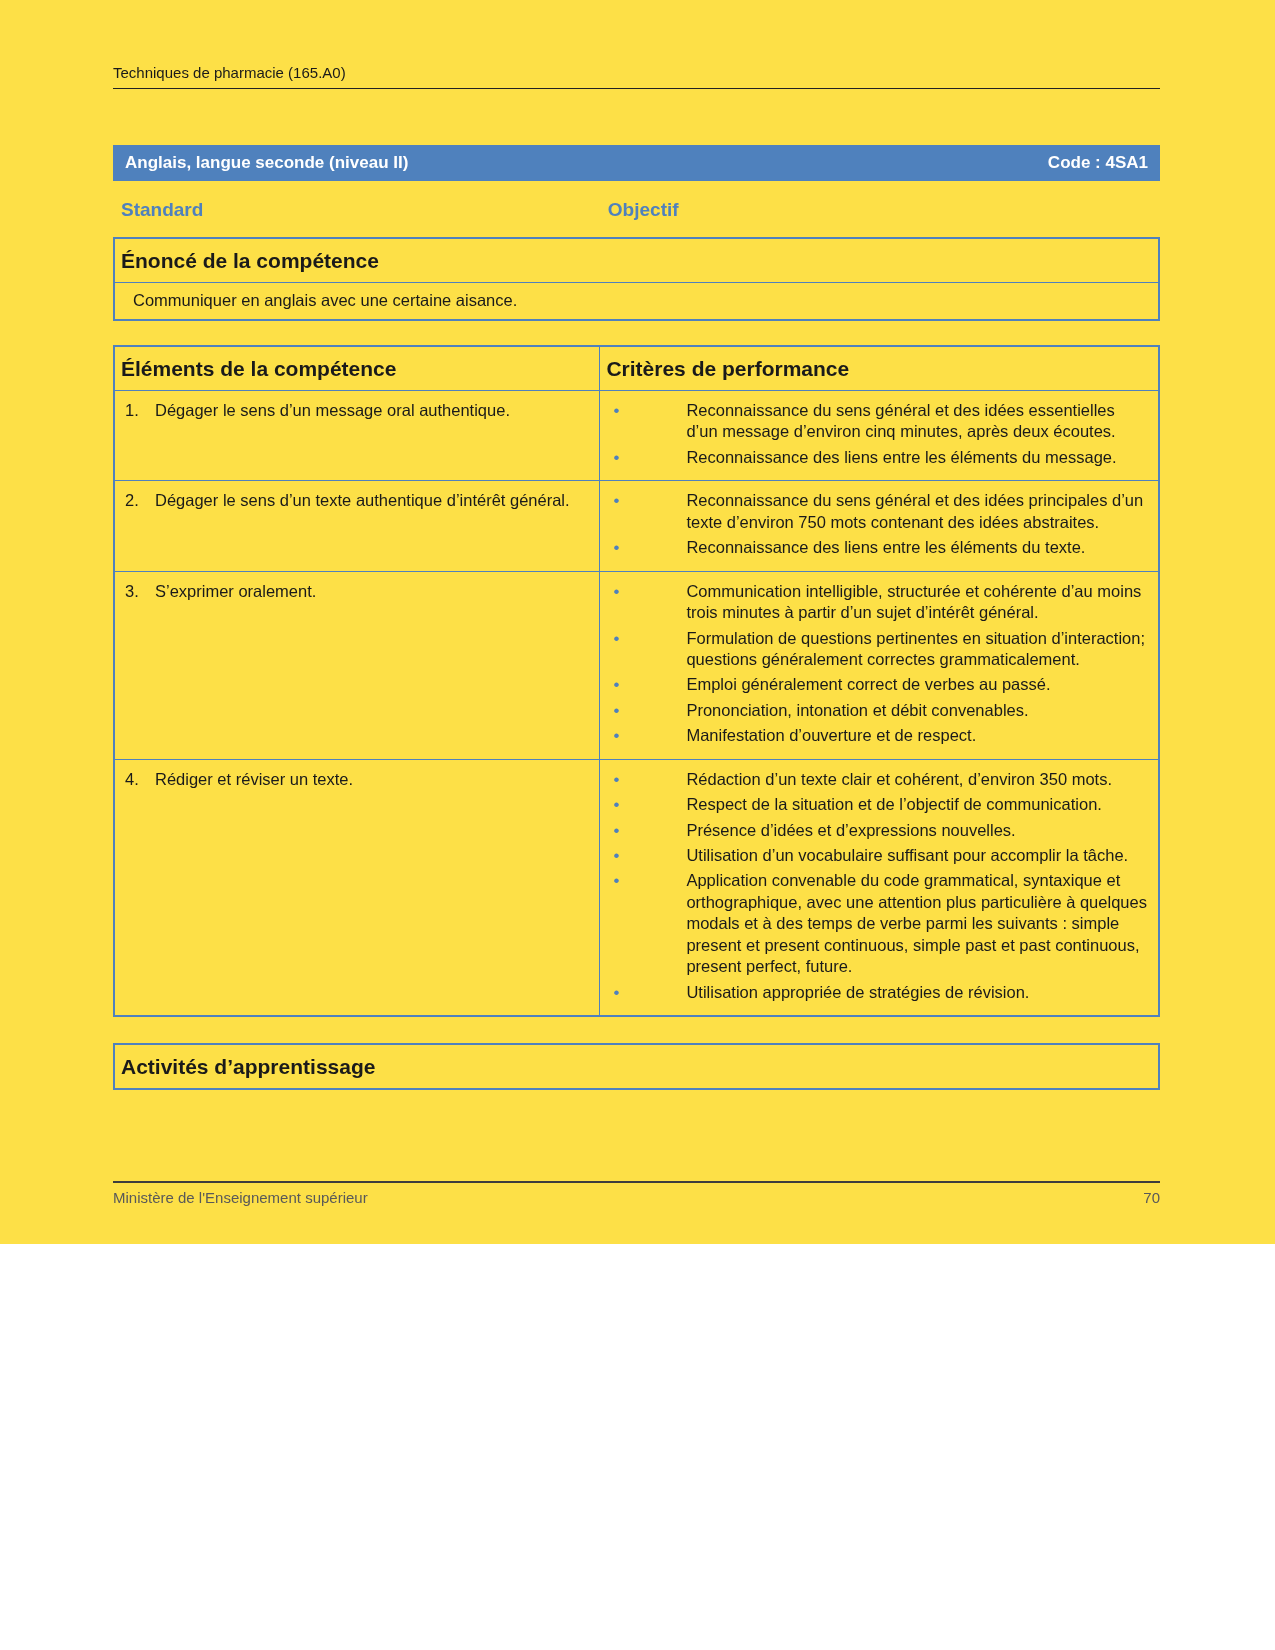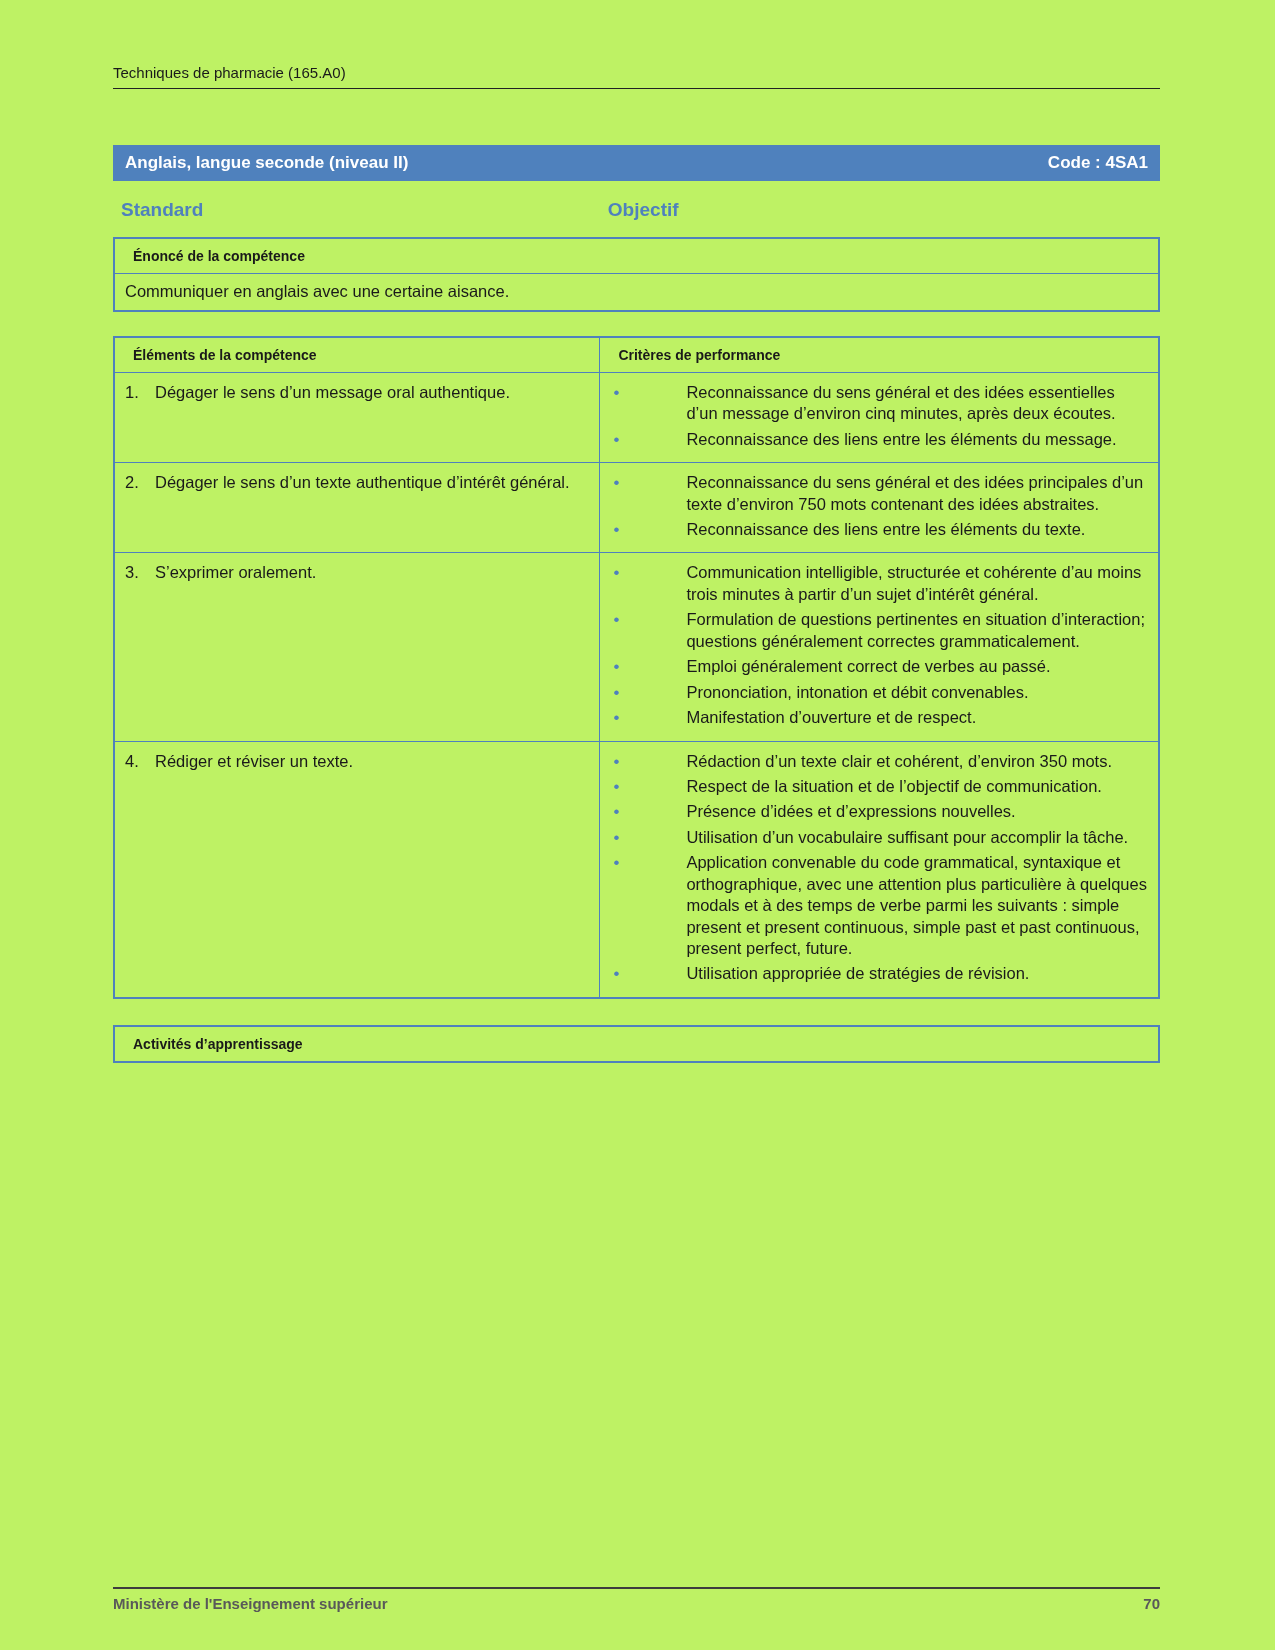--- a/index.html
+++ b/index.html
@@ -2,23 +2,23 @@
 <html lang="fr"><head>
 <meta charset="utf-8">
 <style>
   * { box-sizing: border-box; }
   html, body { margin: 0; padding: 0; background: #ffffff; }
   body { font-family: "Liberation Sans", "DejaVu Sans", sans-serif; color: #1a1a1a; }
 
   .page {
     position: relative;
     width: 1275px;
-    height: 1650px;
+    height: 1244px;
     margin: 0 auto;
-    background: #bef264;
+    background: #fde047;
     overflow: hidden;
   }
   .content {
     position: absolute;
     left: 113px;
     right: 115px;
     top: 64px;
   }
 
   
@@ -56,22 +56,22 @@
   }
 
   
   table.box {
     width: 100%;
     border-collapse: collapse;
     border: 2px solid #4F81BD;
     font-size: 16.5px;
     line-height: 1.3;
   }
-  table.box td { border: 1px solid #4F81BD; padding: 7px 10px; vertical-align: top; }
-  table.box td.th { font-weight: bold; font-size: 14px; padding: 8px 18px; }
+  table.box td { border: 1px solid #4F81BD; padding: 7px 18px; vertical-align: top; }
+  table.box td.th { font-weight: bold; font-size: 21px; padding: 8px 6px; }
 
   .enonce { margin-bottom: 24px; }
   .comp   { margin-bottom: 26px; }
   .comp td.col1 { width: 46.5%; }
   .comp td.elem-cell { padding: 9px 10px 12px 10px; }
   .comp td.crit-cell { padding: 9px 10px 12px 10px; }
 
   
   .elem { display: flex; }
   .elem .num { flex: 0 0 30px; }
@@ -100,21 +100,21 @@
   .footer {
     position: absolute;
     left: 113px;
     right: 115px;
     bottom: 38px;
     border-top: 2px solid #3d3d3d;
     padding-top: 6px;
     display: flex;
     justify-content: space-between;
     font-size: 15px;
-    font-weight: bold;
+    font-weight: normal;
     color: #595959;
   }
 </style>
 </head>
 <body>
 
 <div class="page">
   <div class="content">
 
     <div class="doc-header">

